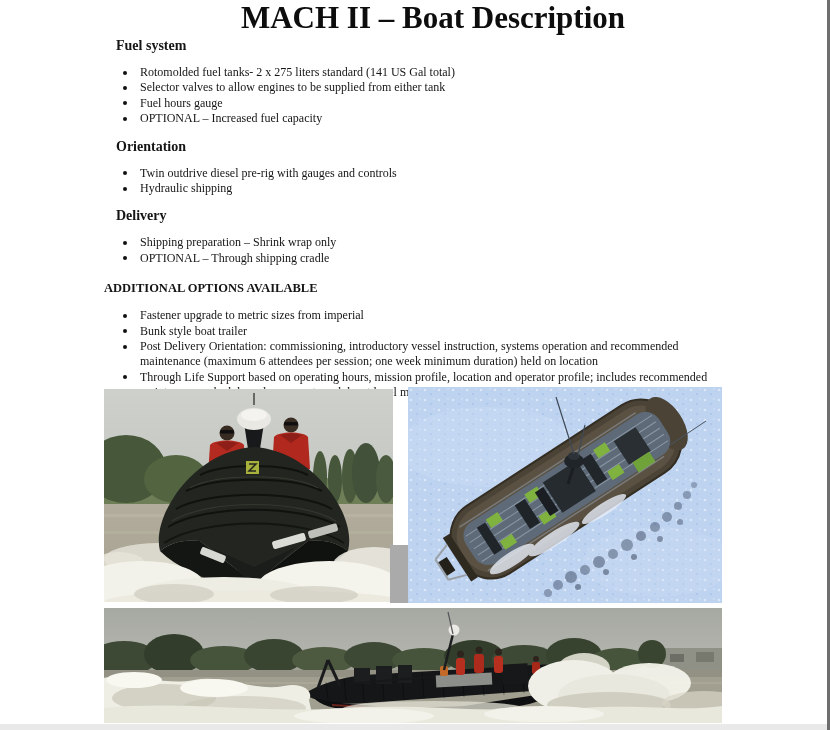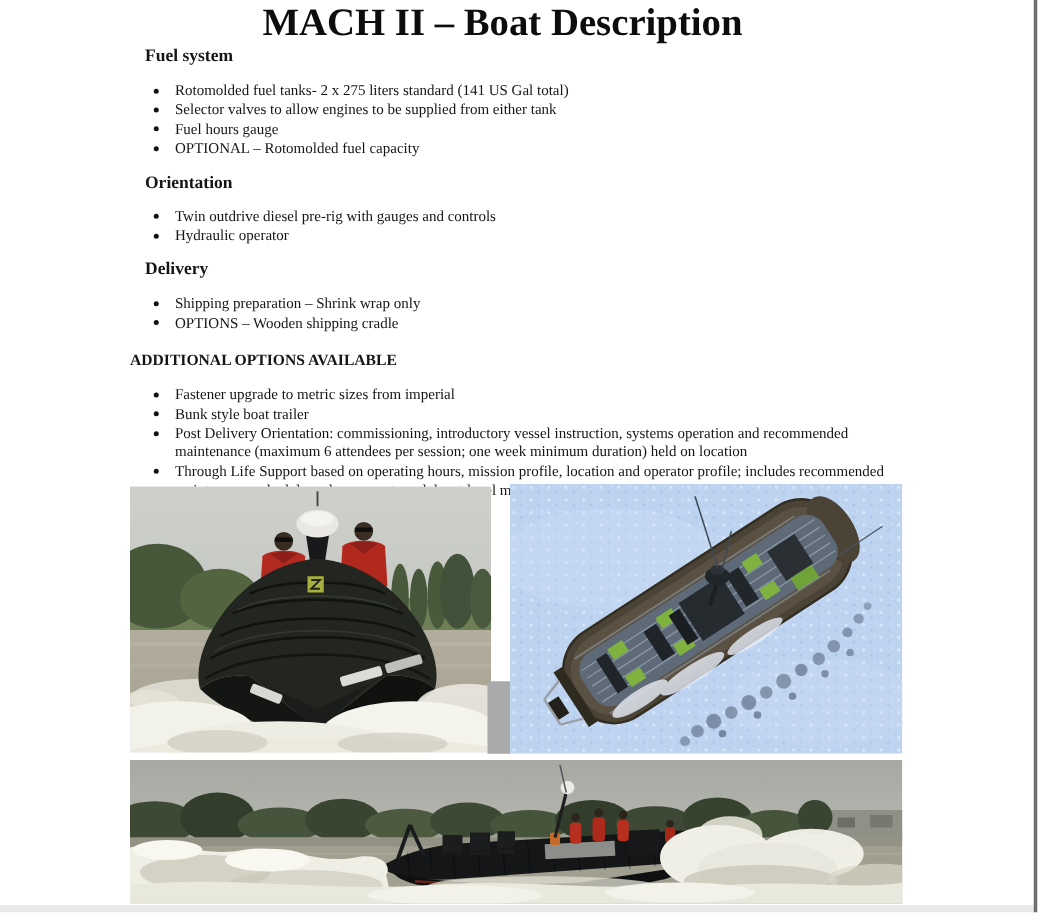--- a/index.html
+++ b/index.html
@@ -5,21 +5,21 @@
   html,body{margin:0;padding:0;}
   body{
     width:830px;height:730px;position:relative;overflow:hidden;
     background:#ffffff;color:#151515;
     font-family:"Liberation Serif", serif;
   }
   .window-right-border{position:absolute;top:0;right:0;width:3px;height:730px;background:#6e6e6e;}
   .viewer-bottom-strip{position:absolute;left:0;bottom:0;width:827px;height:6px;background:#e9e9e9;}
 
   .doc-title{
-    position:absolute;top:1px;left:82px;width:640px;text-align:center;
+    position:absolute;top:1px;left:113px;width:640px;text-align:center;
     font-weight:bold;font-size:31px;line-height:34px;color:#0d0d0d;
   }
   .content{position:absolute;left:104px;top:35px;width:626px;}
   .content h2{margin:5px 0 0 12px;font-size:14px;line-height:15px;font-weight:bold;}
   .content h2.first{margin-top:3px;}
   .content h3{margin:15px 0 0 0;font-size:12.5px;line-height:15px;font-weight:bold;}
   .content ul{list-style:none;margin:12px;padding:0;width:600px;}
   .content li{position:relative;padding-left:24px;font-size:12px;line-height:15.4px;}
   .content li .dot{position:absolute;left:7px;top:5.6px;width:4px;height:4px;border-radius:50%;background:#111;}
 
@@ -34,33 +34,33 @@
 <body>
 
 <div class="doc-title">MACH II – Boat Description</div>
 
 <div class="content">
   <h2 class="first">Fuel system</h2>
   <ul>
     <li><span class="dot"></span><span>Rotomolded fuel tanks- 2 x 275 liters standard (141 US Gal total)</span></li>
     <li><span class="dot"></span><span>Selector valves to allow engines to be supplied from either tank</span></li>
     <li><span class="dot"></span><span>Fuel hours gauge</span></li>
-    <li><span class="dot"></span><span>OPTIONAL – Rotomolded fuel capacity</span></li>
+    <li><span class="dot"></span><span>OPTIONAL – Increased fuel capacity</span></li>
   </ul>
 
   <h2>Orientation</h2>
   <ul>
     <li><span class="dot"></span><span>Twin outdrive diesel pre-rig with gauges and controls</span></li>
-    <li><span class="dot"></span><span>Hydraulic operator</span></li>
+    <li><span class="dot"></span><span>Hydraulic shipping</span></li>
   </ul>
 
   <h2>Delivery</h2>
   <ul>
     <li><span class="dot"></span><span>Shipping preparation – Shrink wrap only</span></li>
-    <li><span class="dot"></span><span>OPTIONS – Wooden shipping cradle</span></li>
+    <li><span class="dot"></span><span>OPTIONAL – Through shipping cradle</span></li>
   </ul>
 
   <h3>ADDITIONAL OPTIONS AVAILABLE</h3>
   <ul>
     <li><span class="dot"></span><span>Fastener upgrade to metric sizes from imperial</span></li>
     <li><span class="dot"></span><span>Bunk style boat trailer</span></li>
     <li><span class="dot"></span><span>Post Delivery Orientation: commissioning, introductory vessel instruction, systems operation and recommended maintenance (maximum 6 attendees per session; one week minimum duration) held on location</span></li>
     <li><span class="dot"></span><span>Through Life Support based on operating hours, mission profile, location and operator profile; includes recommended maintenance schedule and spare parts and depot level maintenance</span></li>
   </ul>
 </div>

